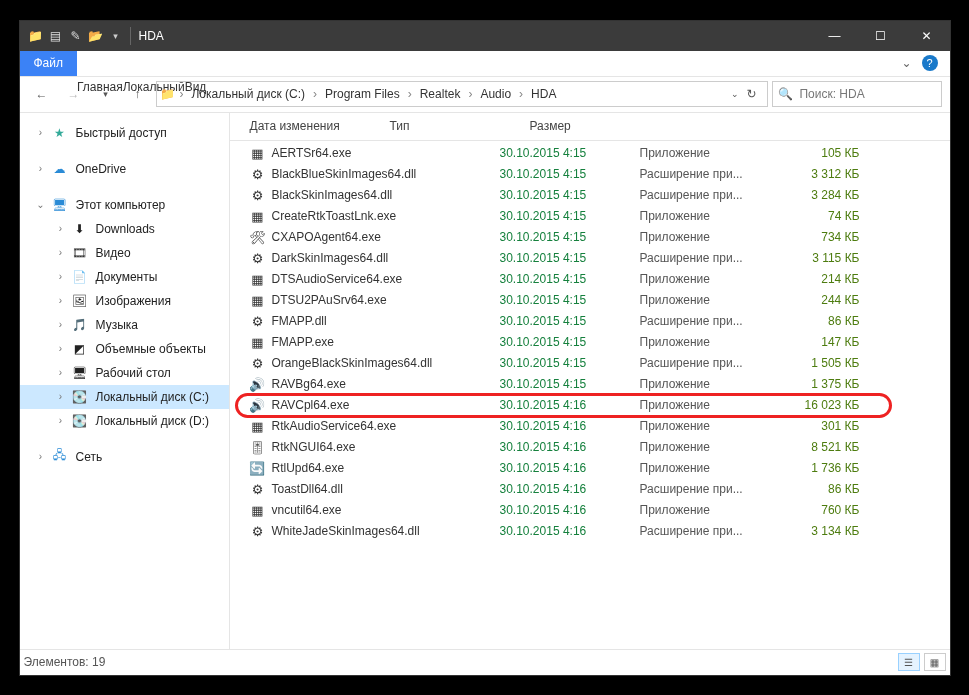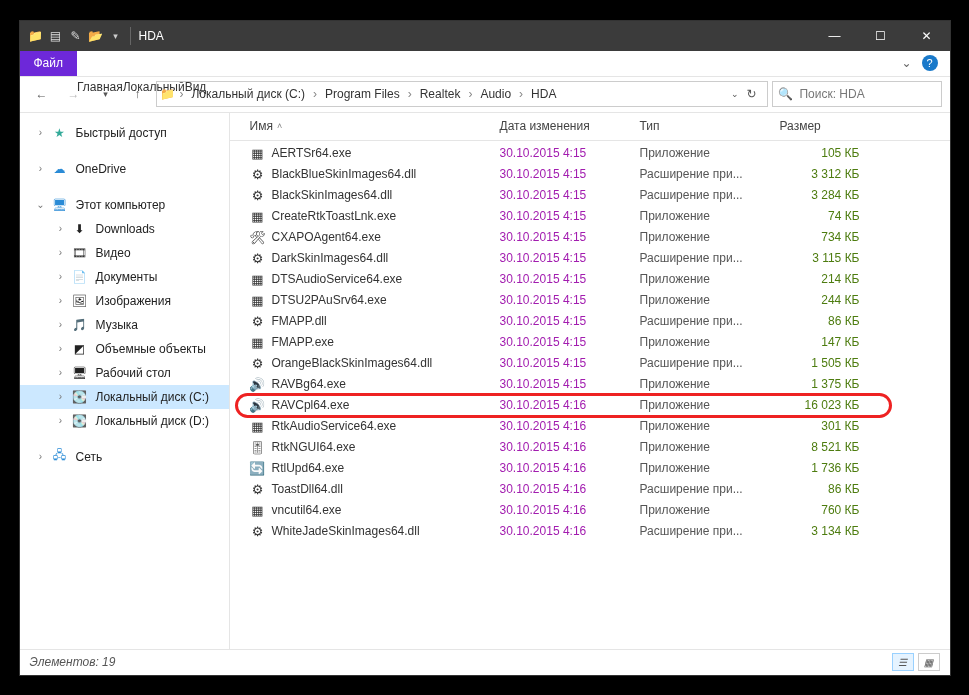--- a/index.html
+++ b/index.html
@@ -6,21 +6,21 @@
 body{background:#000;display:flex;align-items:center;justify-content:center;width:969px;height:695px;}
 .win{width:932px;height:656px;background:#fff;border:1px solid #333;display:flex;flex-direction:column;position:relative;}
 .titlebar{height:30px;background:#3b3b3b;display:flex;align-items:center;color:#fff;}
 .titlebar .ticons{display:flex;align-items:center;gap:4px;padding-left:8px;}
 .titlebar .ticons span{width:16px;height:16px;display:flex;align-items:center;justify-content:center;}
 .titlebar .divider{width:1px;height:18px;background:#666;margin:0 6px;}
 .titlebar .title{padding-left:2px;font-size:12px;}
 .titlebar .winctrl{margin-left:auto;display:flex;}
 .titlebar .winctrl div{width:46px;height:30px;display:flex;align-items:center;justify-content:center;color:#fff;}
 .ribbon{height:26px;background:#fff;border-bottom:1px solid #e5e5e5;display:flex;align-items:stretch;}
-.ribbon .file{background:#6d28d9;color:#fff;padding:0 14px;display:flex;align-items:center;}
+.ribbon .file{background:#3b82f6;color:#fff;padding:0 14px;display:flex;align-items:center;}
 .ribbon .tab{padding:0 0;display:flex;align-items:center;color:#333;margin-top:36px;}
 .ribbon .ribright{margin-left:auto;display:flex;align-items:center;gap:10px;padding-right:12px;}
 .ribbon .chev{color:#666;}
 .ribbon .help{width:16px;height:16px;border-radius:50%;background:#1979ca;color:#fff;display:flex;align-items:center;justify-content:center;font-size:11px;}
 .navrow{height:36px;display:flex;align-items:center;padding:4px 8px;gap:4px;border-bottom:1px solid #e5e5e5;}
 .navbtn{width:28px;height:28px;display:flex;align-items:center;justify-content:center;color:#555;}
 .navbtn.dis{color:#bbb;}
 .addr{flex:1;height:26px;border:1px solid #ccc;display:flex;align-items:center;padding:0 4px;gap:2px;}
 .addr .crumb{padding:2px 4px;color:#333;}
 .addr .sep{color:#888;padding:0 2px;}
@@ -39,27 +39,27 @@
 .cols{height:28px;display:flex;align-items:center;border-bottom:1px solid #e5e5e5;color:#444;padding-left:20px;}
 .cols .cn{width:250px;}
 .cols .cd{width:140px;}
 .cols .ct{width:140px;}
 .cols .cs{width:100px;text-align:left;padding-right:20px;}
 .cols span{display:flex;align-items:center;}
 .cols .car{margin-left:4px;color:#888;font-size:9px;}
 .list{flex:1;overflow:auto;padding-top:2px;}
 .row{height:21px;display:flex;align-items:center;padding-left:20px;color:#333;}
 .row .fn{width:250px;display:flex;align-items:center;gap:6px;}
-.row .fd{width:140px;color:#a21caf;}
+.row .fd{width:140px;color:#15803d;}
 .row .ft{width:140px;color:#555;}
 .row .fs{width:100px;text-align:right;padding-right:20px;color:#4d7c0f;}
 .row .ic{width:16px;height:16px;display:flex;align-items:center;justify-content:center;font-size:13px;}
 .row.hl{position:relative;}
 .row.hl::after{content:"";position:absolute;left:5px;right:58px;top:-2px;bottom:-2px;border:3px solid #e22;border-radius:14px;pointer-events:none;}
-.status{height:26px;border-top:1px solid #e5e5e5;display:flex;align-items:center;padding:0 10px;color:#555;font-style:italic;}
+.status{height:26px;border-top:1px solid #e5e5e5;display:flex;align-items:center;padding:0 4px;color:#555;}
 .status .right{margin-left:auto;display:flex;gap:4px;}
 .status .vbtn{width:22px;height:18px;border:1px solid #ccc;display:flex;align-items:center;justify-content:center;font-size:10px;}
 .folder-ic{color:#f2c249;}
 </style>
 </head>
 <body>
 
 <div class="win">
 
   <div class="titlebar">
@@ -187,24 +187,20 @@
       <div class="navgap"></div>
       <div class="navitem">
           <span class="exp">›</span>
           <span class="ic" style="color:#2a8bd6">🖧</span>
           <span>Сеть</span>
         </div>
     </div>
 
     <div class="content">
       <div class="cols">
-        <span class="cn">
-            <span>Имя</span>
-            <span class="car">˄</span>
-          </span>
         <span class="cd">Дата изменения</span>
         <span class="ct">Тип</span>
         <span class="cs">Размер</span>
       </div>
       <div class="list" id="list">
           <div class="row">
             <div class="fn">
               <span class="ic">▦</span>
               <span>AERTSr64.exe</span>
             </div>

